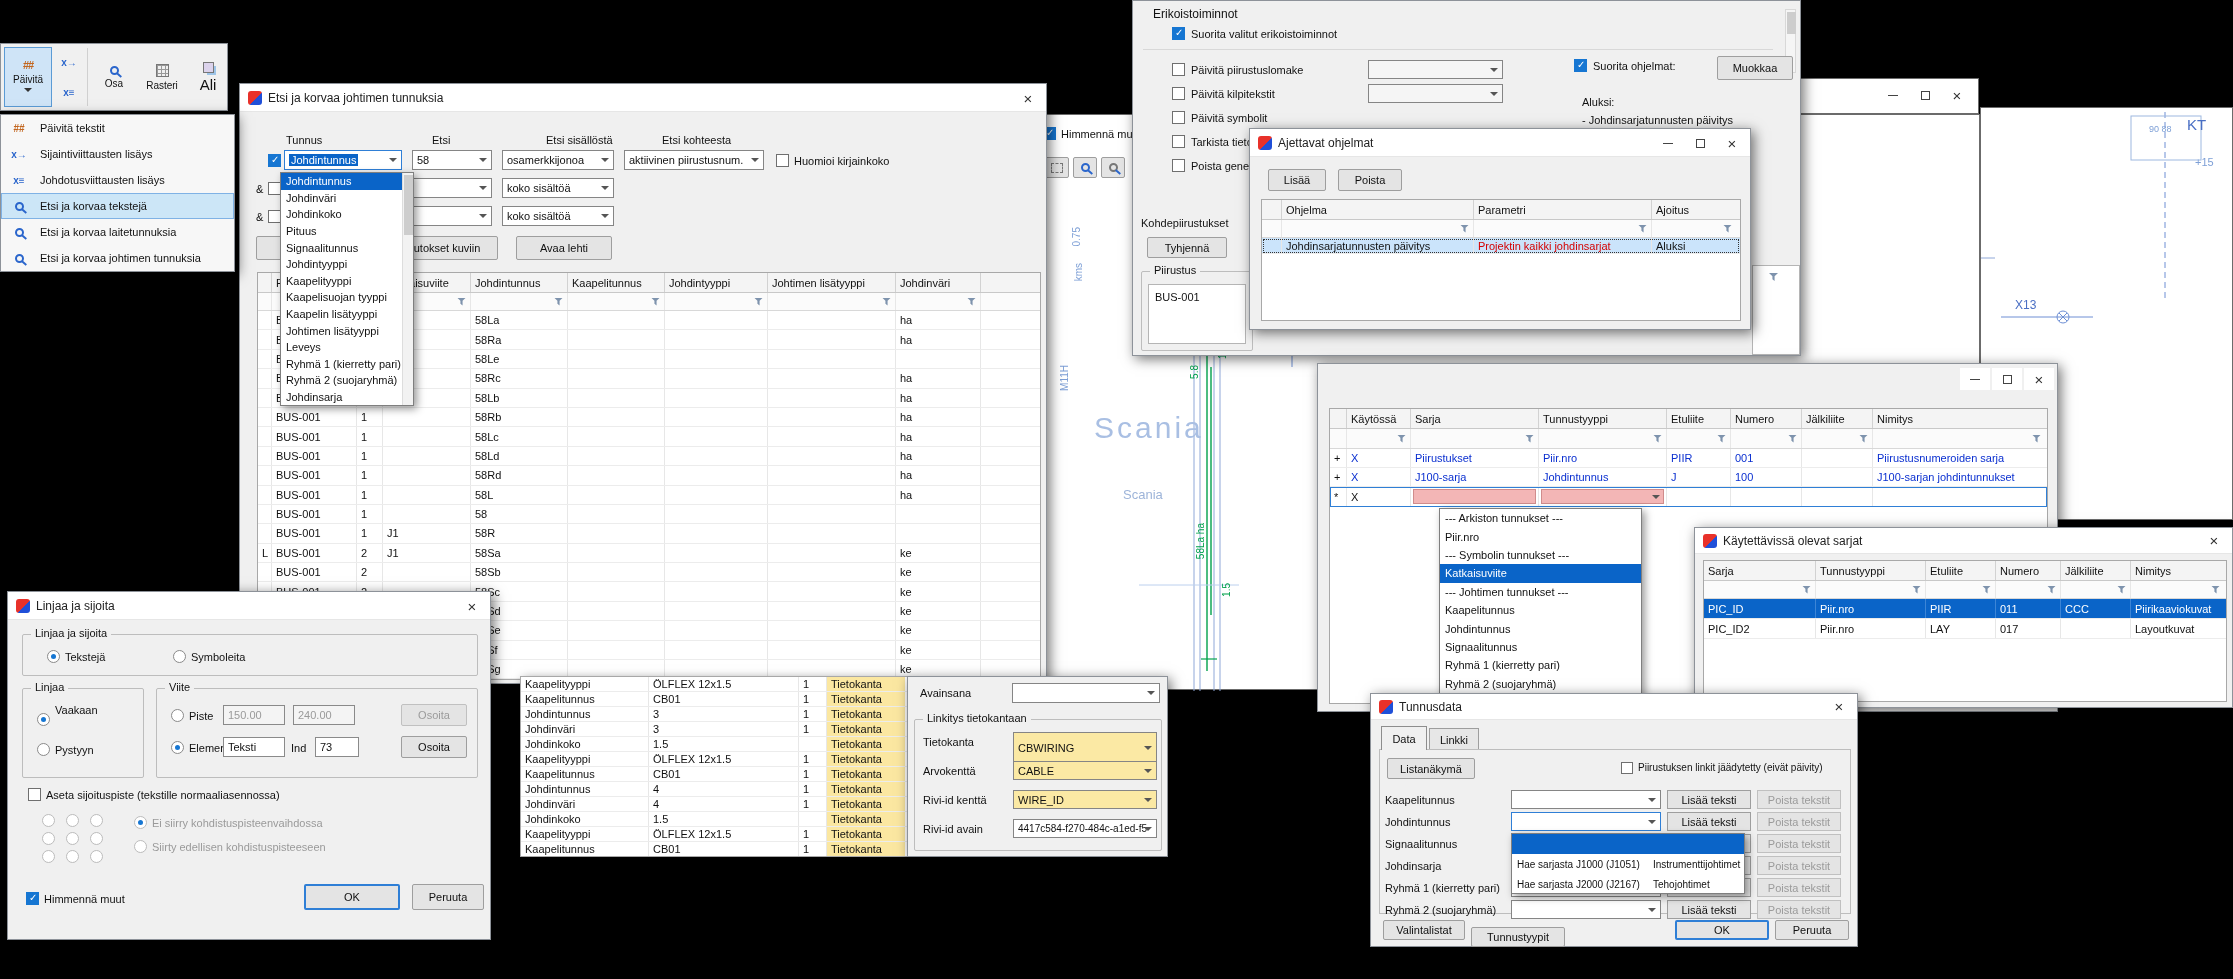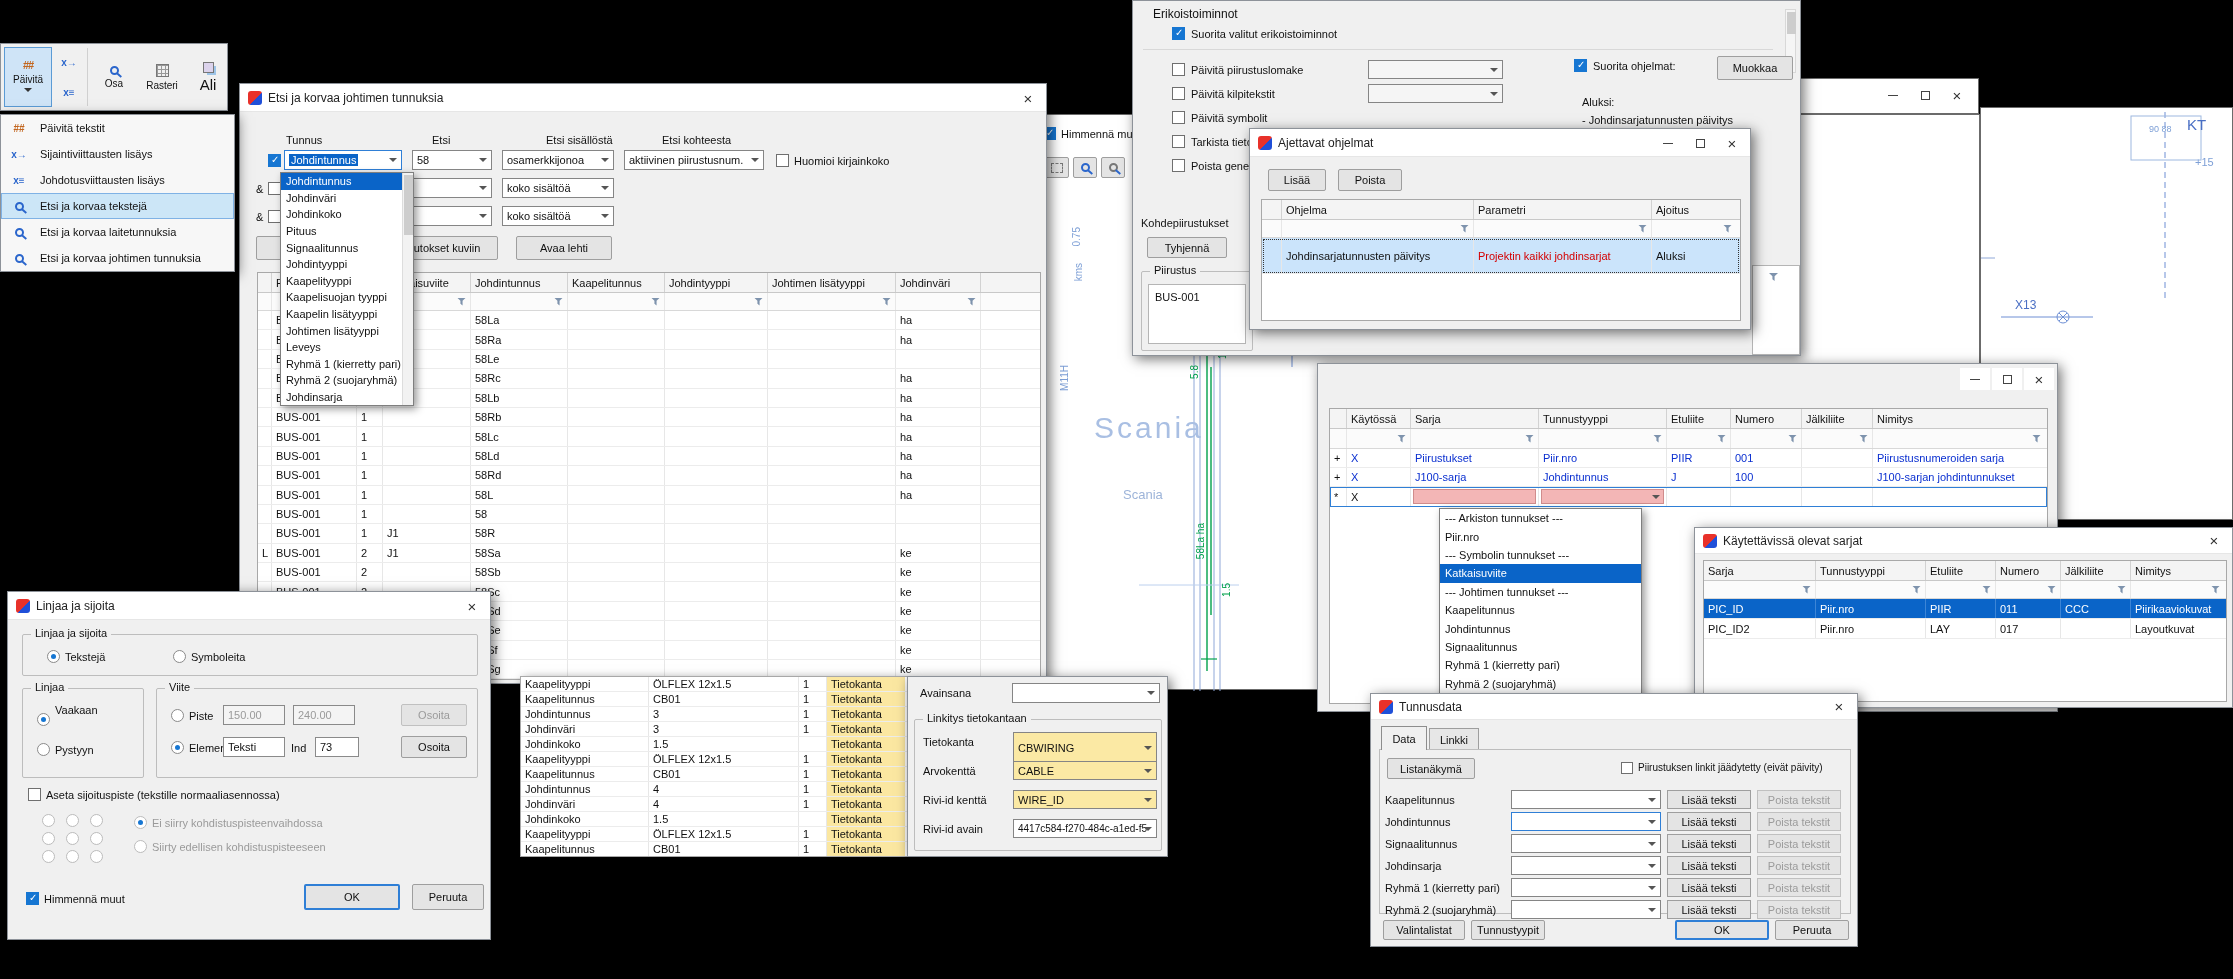--- a/index.html
+++ b/index.html
@@ -227,21 +227,21 @@
       <span class="gc" style="width:192px">
           <span class="funnel"></span>
         </span>
       <span class="gc" style="width:178px">
           <span class="funnel"></span>
         </span>
       <span class="gc" style="width:84px;border-right:none">
           <span class="funnel"></span>
         </span>
     </div>
-    <div class="grow selected" style="height:36px">
+    <div class="grow selected" style="height:16px">
       <span class="gc" style="width:20px"></span>
       <span class="gc" style="width:192px">Johdinsarjatunnusten päivitys</span>
       <span class="gc red" style="width:178px">Projektin kaikki johdinsarjat</span>
       <span class="gc" style="width:84px;border-right:none">Aluksi</span>
     </div>
   </div>
 </div>
 
 <div class="win" id="toolbar" style="left:0;top:43px;width:228px;height:68px;z-index:7;box-shadow:none">
   <div class="tbbtn sel" style="left:3px;top:3px;width:48px;height:60px">
@@ -1047,17 +1047,31 @@
       <span class="tdbtn">Lisää teksti</span>
       <span class="tdbtn dis">Poista tekstit</span>
     </div>
       <div class="tdrow">
       <span class="tl">Ryhmä 2 (suojaryhmä)</span>
       <span class="tdcombo"></span>
       <span class="tdbtn">Lisää teksti</span>
       <span class="tdbtn dis">Poista tekstit</span>
     </div>
   </div>
+  <div class="popup" style="left:140px;top:139px;width:234px;height:61px">
+    <div class="pi selected" style="height:20px">
+      <span style="width:136px;overflow:hidden;flex:0 0 auto;font-size:10px"></span>
+      <span style="font-size:10px"></span>
+    </div>
+      <div class="pi" style="height:20px">
+      <span style="width:136px;overflow:hidden;flex:0 0 auto;font-size:10px">Hae sarjasta J1000 (J1051)</span>
+      <span style="font-size:10px">Instrumenttijohtimet</span>
+    </div>
+      <div class="pi" style="height:20px">
+      <span style="width:136px;overflow:hidden;flex:0 0 auto;font-size:10px">Hae sarjasta J2000 (J2167)</span>
+      <span style="font-size:10px">Tehojohtimet</span>
+    </div>
+  </div>
   <span class="btn" style="left:12px;top:226px;width:82px;height:20px">Valintalistat</span>
-  <span class="btn" style="left:100px;top:226px;width:74px;height:20px">Tunnustyypit</span>
+  <span class="btn" style="left:100px;top:233px;width:94px;height:20px">Tunnustyypit</span>
   <span class="btn foc" style="left:304px;top:226px;width:94px;height:20px">OK</span>
   <span class="btn" style="left:404px;top:226px;width:74px;height:20px">Peruuta</span>
 </div>
 
 </body></html>

